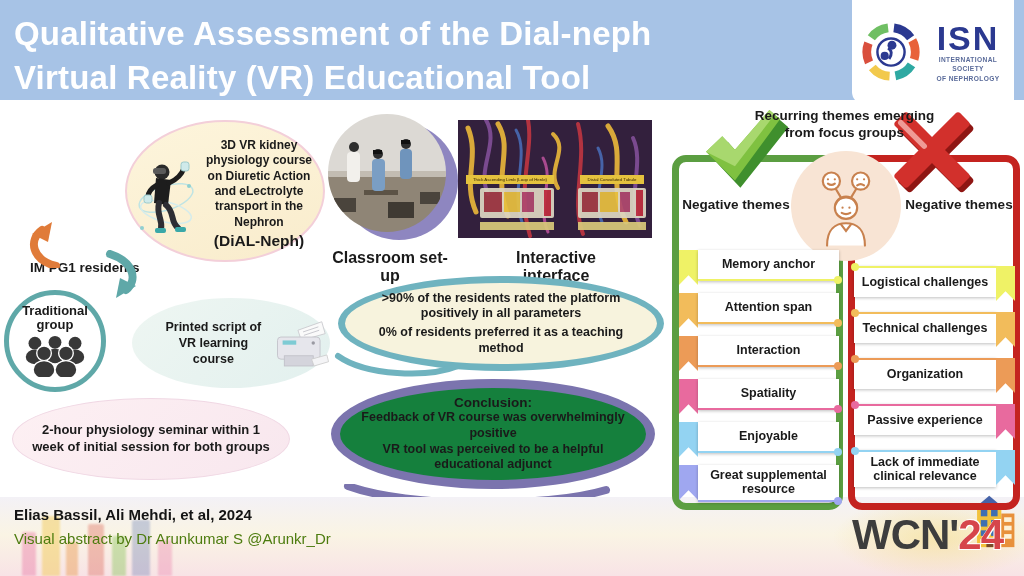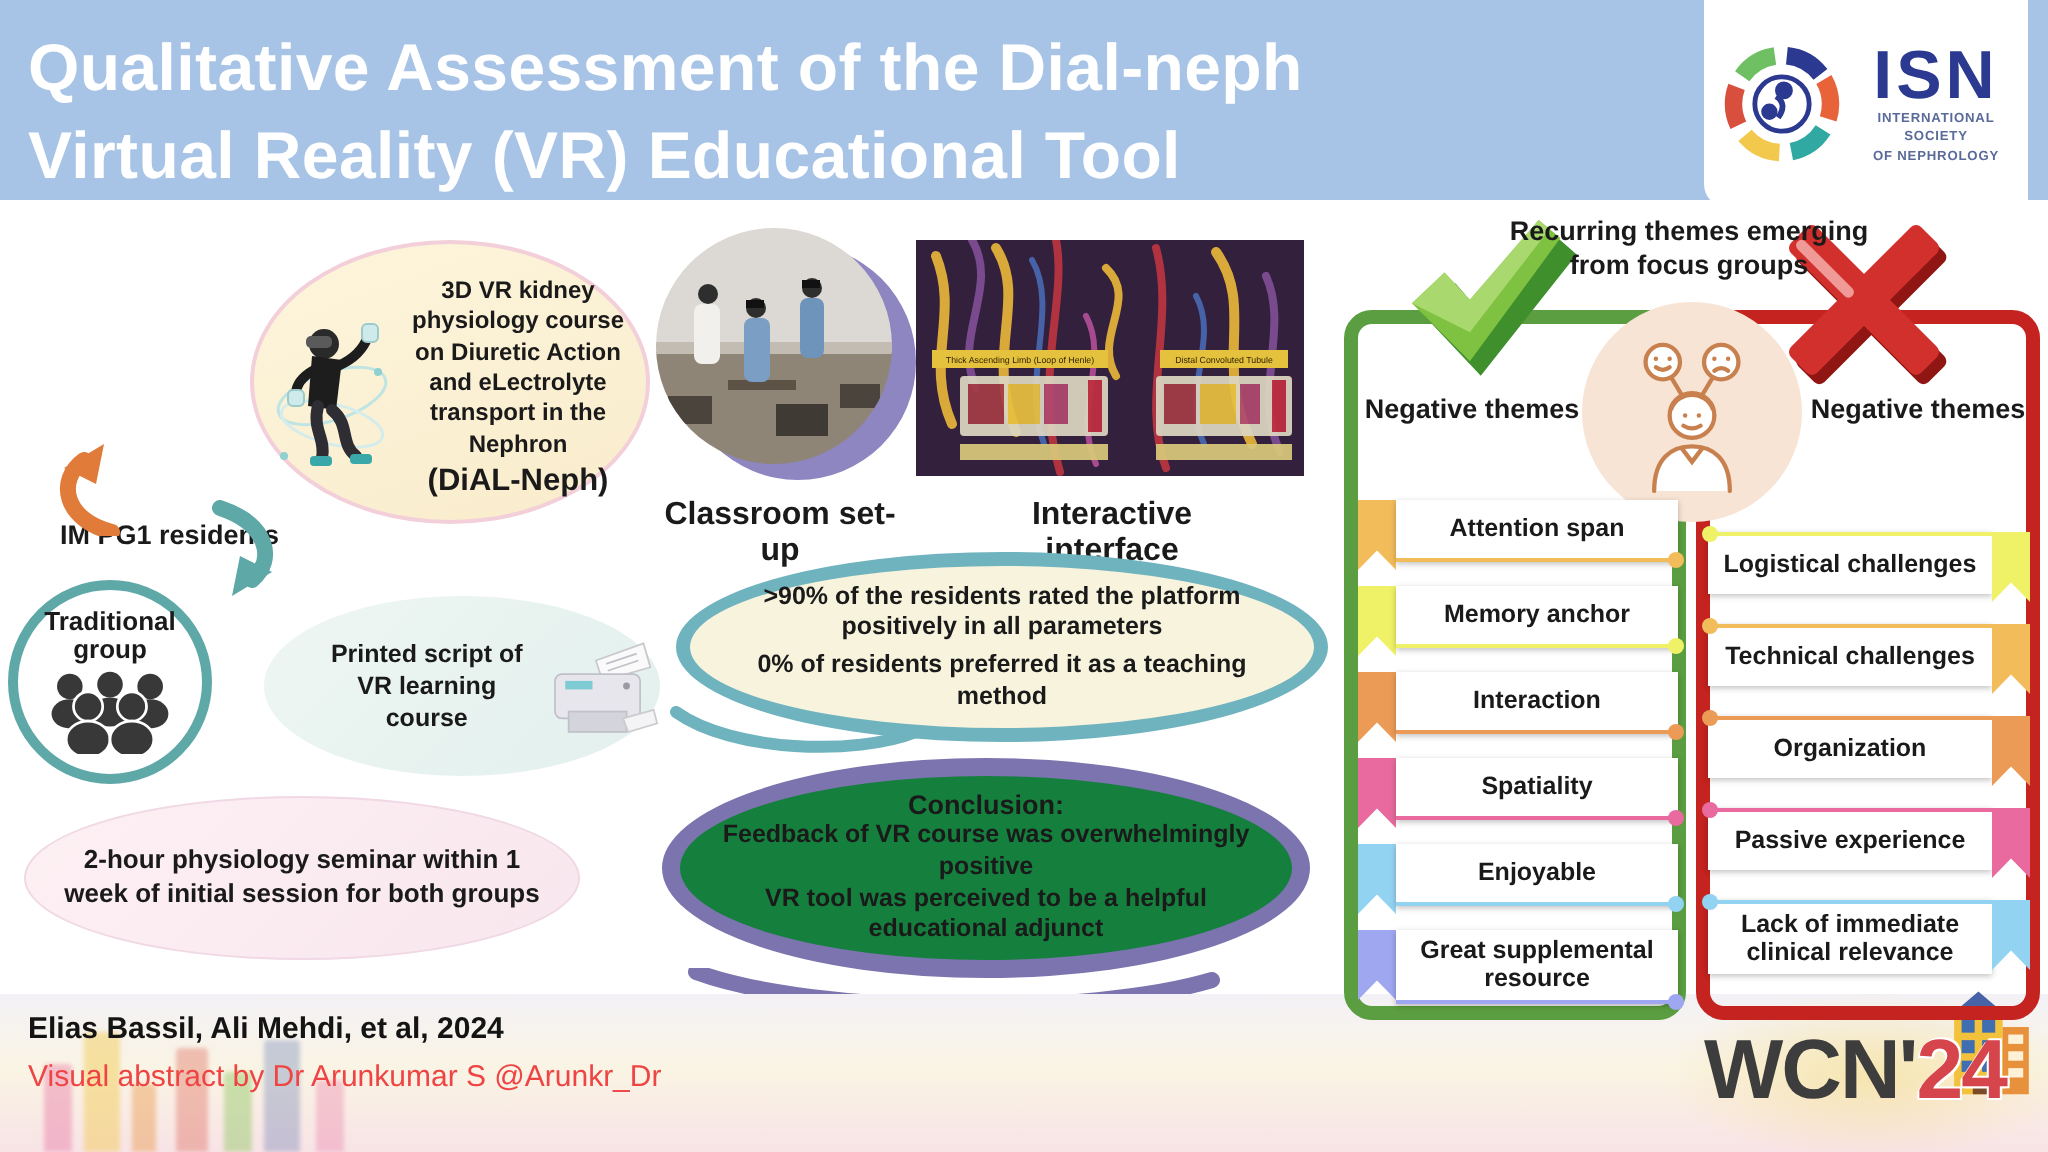--- a/index.html
+++ b/index.html
@@ -77,21 +77,21 @@
   .theme-card { flex:1; position:relative; background:#ffffff; box-shadow:0 1px 3px rgba(0,0,0,.25); min-height:31px; display:flex; align-items:center; justify-content:center; text-align:center; font-size:12.5px; font-weight:700; line-height:1.15; padding:3px 5px; }
   .dot { position:absolute; width:8px; height:8px; border-radius:50%; }
   .pos .dot { right:-3px; bottom:-5px; }
   .neg .dot { left:-3px; top:-5px; }
 
   
   .footer { left:0; top:497px; width:1024px; height:79px; background:linear-gradient(180deg,#f3f1f6 0%,#faf4e4 48%,#f8e3e6 100%); overflow:hidden; z-index:1; }
   .sk { position:absolute; bottom:0; filter:blur(1px); border-radius:2px 2px 0 0; }
   .credits { left:14px; top:506px; z-index:2; }
   .credit-authors { font-size:15px; font-weight:700; color:#141414; }
-  .credit-by { font-size:15px; color:#ef4444; margin-top:7px; }
+  .credit-by { font-size:15px; color:#4d7c0f; margin-top:7px; }
   .wcn { left:846px; top:498px; width:178px; height:78px; z-index:2; }
   .wcn-glow { position:absolute; left:-14px; top:-2px; width:206px; height:84px; background:radial-gradient(ellipse at center, rgba(244,220,140,.6), rgba(244,220,140,0) 70%); }
   .wcn-bldg { position:absolute; left:118px; top:-6px; width:56px; height:58px; }
   .wcn-text { position:absolute; left:6px; top:16px; font-size:42px; font-weight:700; color:#3d3d3d; letter-spacing:-1px; line-height:1; }
   .wcn-year { color:#d6454b; text-shadow:1px 1px 0 #fff,-1px 1px 0 #fff,1px -1px 0 #fff; }
 
   .arrow-svg { z-index:2; }
 </style>
 </head>
 <body>
@@ -325,26 +325,26 @@
       <path d="M28,96 C28,77 38,70 50,70 C62,70 72,77 72,96" fill="#fff"></path>
       <path d="M44,71 L50,79 L56,71"></path>
     </svg>
   </div>
 
   <div class="abs col-title pos-title">Negative themes</div>
   <div class="abs col-title neg-title">Negative themes</div>
 
   <div class="abs theme-list" id="positive-list">
       <div class="theme-item pos">
+        <span class="tag" style="background: rgb(239, 242, 102);"></span>
+        <div class="theme-card" style="border-bottom: 2px solid rgb(239, 242, 102);">Memory anchor<span class="dot" style="background: rgb(239, 242, 102);"></span></div>
+      </div>
+      <div class="theme-item pos">
         <span class="tag" style="background: rgb(242, 188, 91);"></span>
         <div class="theme-card" style="border-bottom: 2px solid rgb(242, 188, 91);">Attention span<span class="dot" style="background: rgb(242, 188, 91);"></span></div>
-      </div>
-      <div class="theme-item pos">
-        <span class="tag" style="background: rgb(239, 242, 102);"></span>
-        <div class="theme-card" style="border-bottom: 2px solid rgb(239, 242, 102);">Memory anchor<span class="dot" style="background: rgb(239, 242, 102);"></span></div>
       </div>
       <div class="theme-item pos">
         <span class="tag" style="background: rgb(236, 155, 87);"></span>
         <div class="theme-card" style="border-bottom: 2px solid rgb(236, 155, 87);">Interaction<span class="dot" style="background: rgb(236, 155, 87);"></span></div>
       </div>
       <div class="theme-item pos">
         <span class="tag" style="background: rgb(232, 106, 158);"></span>
         <div class="theme-card" style="border-bottom: 2px solid rgb(232, 106, 158);">Spatiality<span class="dot" style="background: rgb(232, 106, 158);"></span></div>
       </div>
       <div class="theme-item pos">

